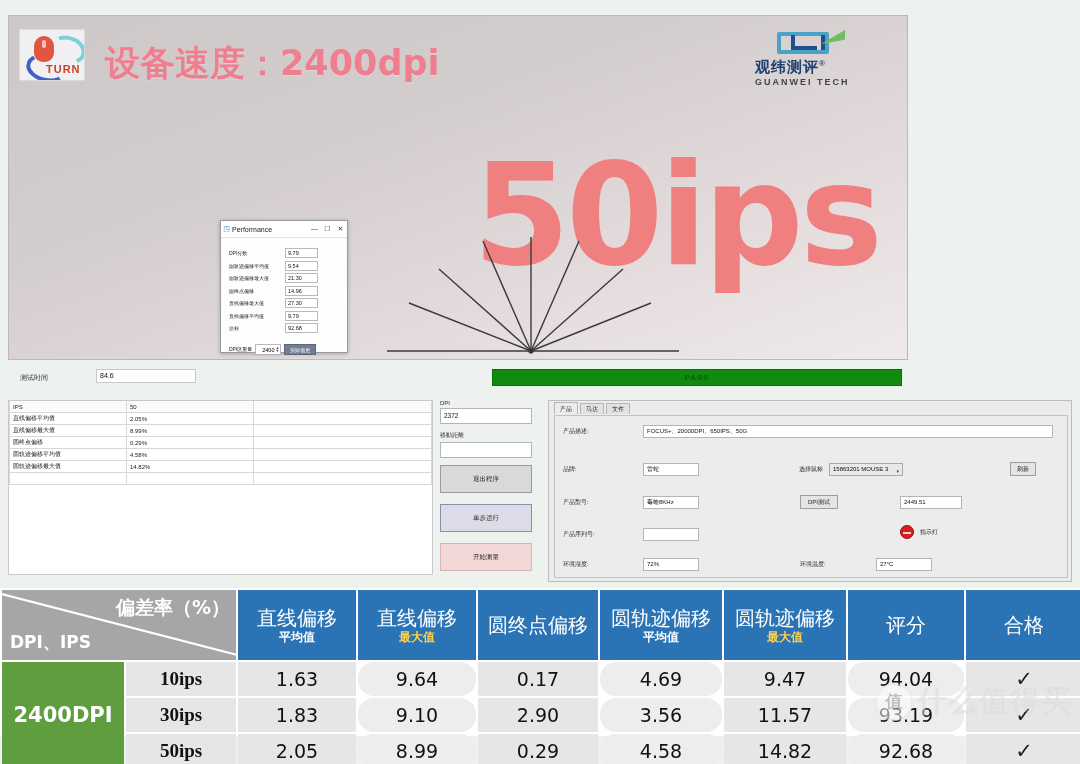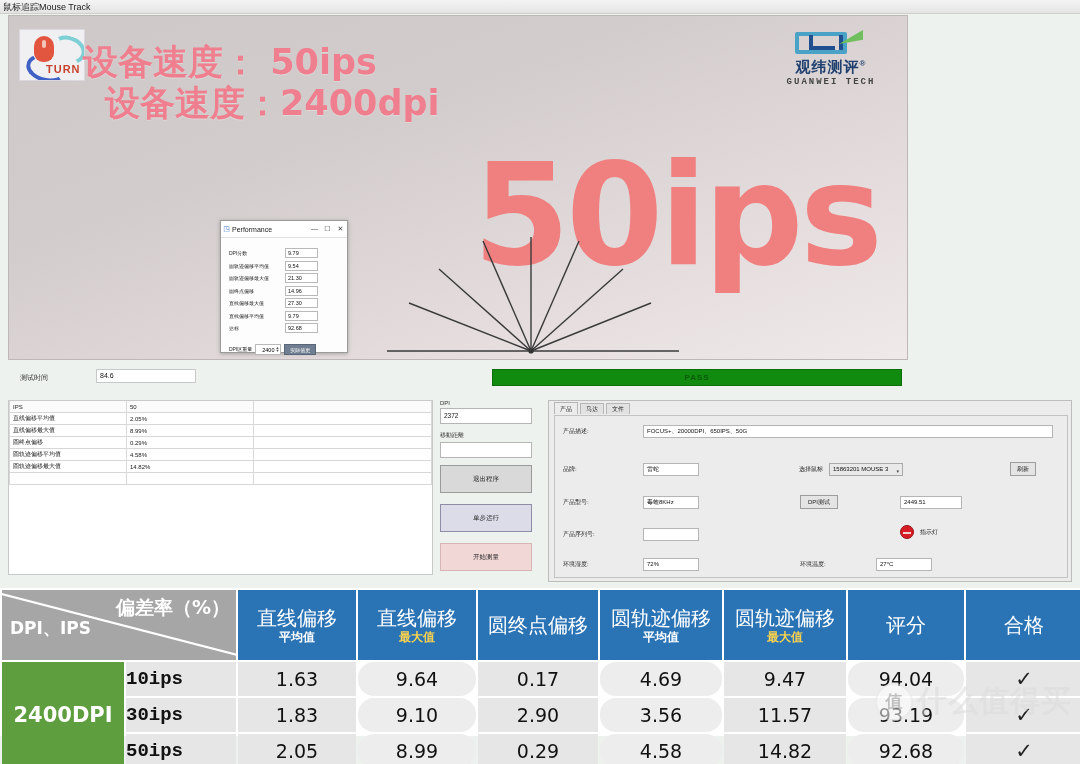--- a/index.html
+++ b/index.html
@@ -66,42 +66,42 @@
   .hl2{font-size:35px;line-height:42px;margin-left:36px;}
   .hl3{font-size:35px;line-height:42px;margin-left:6px;}
 
   .hero-big{
     position:absolute;right:28px;top:130px;
     font-size:140px;line-height:140px;font-weight:bold;color:#f08080;
     font-family:"DejaVu Sans","Liberation Sans",sans-serif;
     letter-spacing:-4px;
   }
 
-  .gw-logo{position:absolute;right:18px;top:14px;width:116px;height:62px;text-align:center;}
+  .gw-logo{position:absolute;right:36px;top:14px;width:116px;height:62px;text-align:left;}
   .gw-mark{position:relative;width:72px;height:26px;margin:0 auto 2px;}
   .gw-box{
     position:absolute;left:0;top:2px;width:52px;height:22px;
     border:4px solid #4aa3c7;border-radius:2px;box-sizing:border-box;
   }
   .gw-v{
     position:absolute;left:14px;top:5px;width:26px;height:15px;
     border-left:4px solid #1f4f8f;border-right:4px solid #1f4f8f;
     transform:skewX(0deg);
   }
   .gw-v:before{
     content:"";position:absolute;left:-2px;top:11px;width:24px;height:4px;
     background:#1f4f8f;transform:rotate(0deg);
   }
   .gw-leaf{
     position:absolute;left:44px;top:0px;width:24px;height:14px;
     background:#6fbf5f;clip-path:polygon(100% 0,100% 70%,0 100%);
   }
   .gw-cn{font-size:15px;font-weight:bold;color:#1f3f6f;letter-spacing:1px;}
   .gw-cn sup{font-size:8px;}
-  .gw-en{font-size:9px;font-weight:bold;color:#444;letter-spacing:2px;font-family:Liberation Mono, monospace;}
+  .gw-en{font-size:9px;font-weight:bold;color:#444;letter-spacing:2px;}
 
   
   .fan{position:absolute;left:370px;top:215px;width:310px;height:130px;}
 
   
   .perf{
     position:absolute;left:211px;top:204px;width:128px;height:133px;
     background:#fdfdfd;border:1px solid #9a9a9a;box-sizing:border-box;
     box-shadow:0 1px 4px rgba(0,0,0,.25);
   }
@@ -224,21 +224,21 @@
   table.bt{border-collapse:separate;border-spacing:2px;width:1080px;table-layout:fixed;}
   table.bt th,table.bt td{padding:0;margin:0;}
   .hd-diag{
     background:#a6a6a6;position:relative;height:70px;overflow:hidden;
   }
   .hd-diag .dev{
     position:absolute;right:6px;top:5px;color:#fff;font-size:19px;font-weight:bold;
     font-family:"DejaVu Sans","Liberation Sans",sans-serif;
   }
   .hd-diag .dpi{
-    position:absolute;left:8px;bottom:20px;color:#fff;font-size:17px;font-weight:bold;
+    position:absolute;left:8px;bottom:6px;color:#fff;font-size:17px;font-weight:bold;
     font-family:"DejaVu Sans","Liberation Sans",sans-serif;
   }
   .hd-diag .slash{
     position:absolute;left:-10%;top:50%;width:125%;height:2px;background:#fff;
     transform-origin:center;transform:rotate(14.5deg);
   }
   .hd-blue{
     background:#2a74b6;color:#fff;height:70px;text-align:center;
     font-family:Liberation Serif, serif;
     vertical-align:middle;
@@ -251,57 +251,53 @@
     background:#5e9e3e;color:#fff;text-align:center;vertical-align:middle;
     font-size:21px;font-weight:bold;
     font-family:"DejaVu Sans","Liberation Sans",sans-serif;
   }
   td.c{
     background:#e6e6e6;text-align:center;height:34px;color:#111;
     font-family:"DejaVu Sans","Liberation Sans",sans-serif;font-size:19px;
   }
   td.c.lite{background:#ededed;border-radius:16px;}
   td.ips{
-    background:#e6e6e6;text-align:left;font-weight:bold;font-size:19px;color:#111;
-    font-family:Liberation Mono, monospace;
+    background:#e6e6e6;text-align:center;font-weight:bold;font-size:19px;color:#111;
+    font-family:Liberation Serif, serif;
   }
   td.ok{background:#e6e6e6;text-align:center;font-size:21px;color:#222;}
 
   .wm{
     position:absolute;right:8px;bottom:14px;display:flex;align-items:center;gap:4px;
     opacity:.55;pointer-events:none;
   }
   .wm .circ{
     width:34px;height:34px;border-radius:50%;background:#fff;border:2px solid #e8e8e8;
     display:flex;align-items:center;justify-content:center;font-size:17px;color:#9a9a9a;
     font-weight:bold;
   }
   .wm .txt{font-size:30px;color:#dcdcdc;font-weight:bold;letter-spacing:1px;}
 </style>
 </head>
 <body>
 
 <div class="app">
 
-  <div class="titlebar">
-    <span>鼠标追踪Mouse Track</span>
-  </div>
 
   <div class="hero">
     <div class="hero-inner">
 
       <div class="turnlogo">
         <div class="turn-mouse"></div>
         <div class="turn-arc-t"></div>
         <div class="turn-arc-b"></div>
         <div class="turn-word">TURN</div>
       </div>
 
       <div class="hero-lines">
-        <div class="hero-line hl1">设备速度：  50ips</div>
         <div class="hero-line hl2">设备速度：2400dpi</div>
       </div>
 
       <div class="hero-big">50ips</div>
 
       <div class="gw-logo">
         <div class="gw-mark">
           <div class="gw-box"></div>
             <div class="gw-v"></div>
             <div class="gw-leaf"></div>

